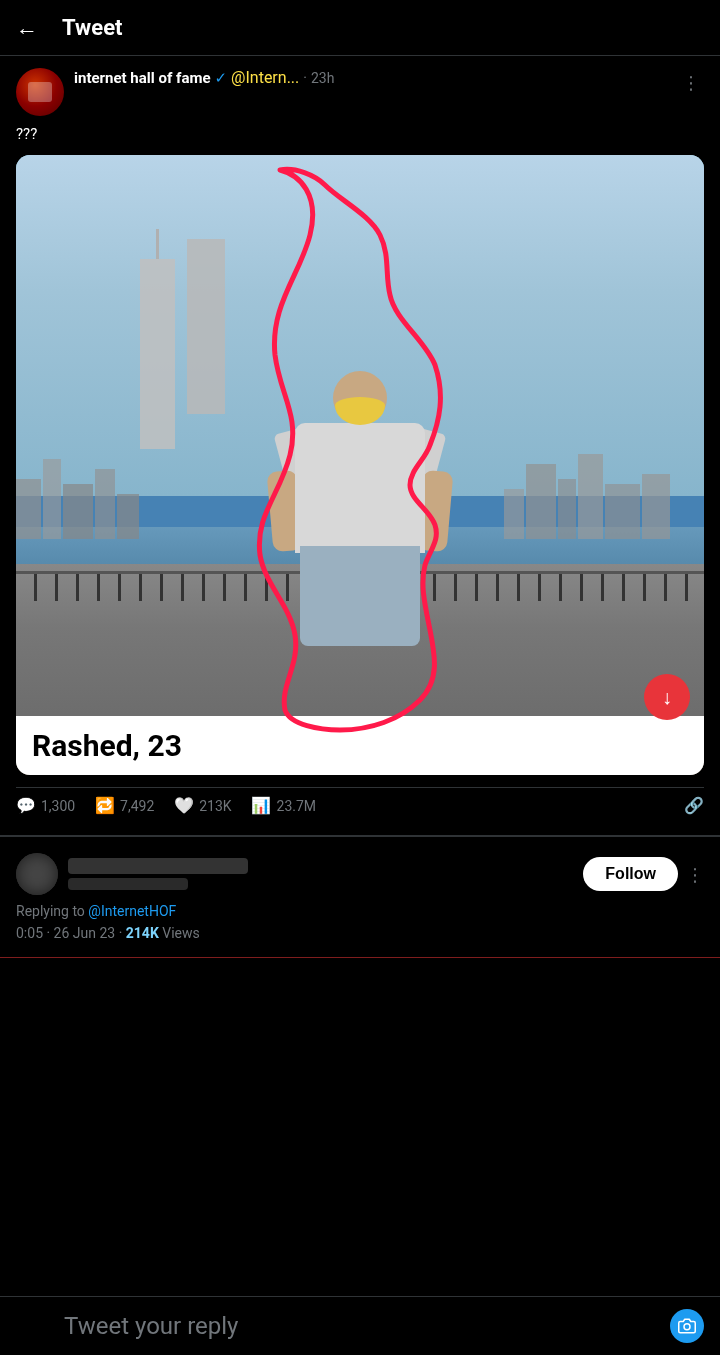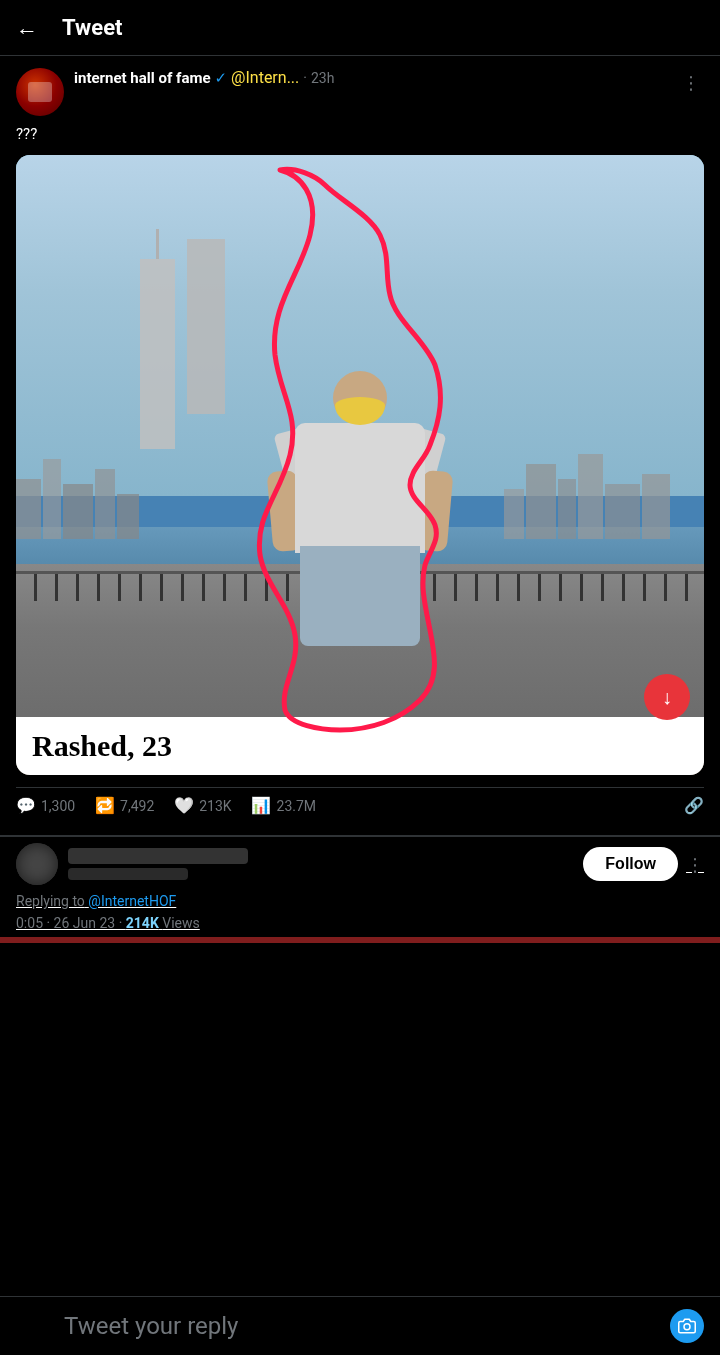--- a/index.html
+++ b/index.html
@@ -335,21 +335,20 @@
       bottom: 0;
       left: 0; right: 0;
       background: #fff;
       padding: 12px 16px;
       z-index: 6;
     }
     .tinder-name {
       font-size: 30px;
       font-weight: 700;
       color: #000;
-      font-family: Liberation Serif, serif;
     }
 
     
     .scroll-btn {
       position: absolute;
       bottom: 55px;
       right: 14px;
       width: 46px;
       height: 46px;
       background: #e8343a;
@@ -390,23 +389,22 @@
 
     
     .divider {
       height: 1px;
       background: #2f3336;
       margin: 0;
     }
 
     
     .reply-card {
-      padding: 6px 16px;
-      border-bottom: 6px solid #7f1d1d;
-      text-decoration: underline;
+      padding: 16px 16px;
+      border-bottom: 1px solid #7f1d1d;
     }
 
     .reply-header {
       display: flex;
       align-items: center;
       margin-bottom: 8px;
     }
 
     .reply-avatar {
       width: 42px;

